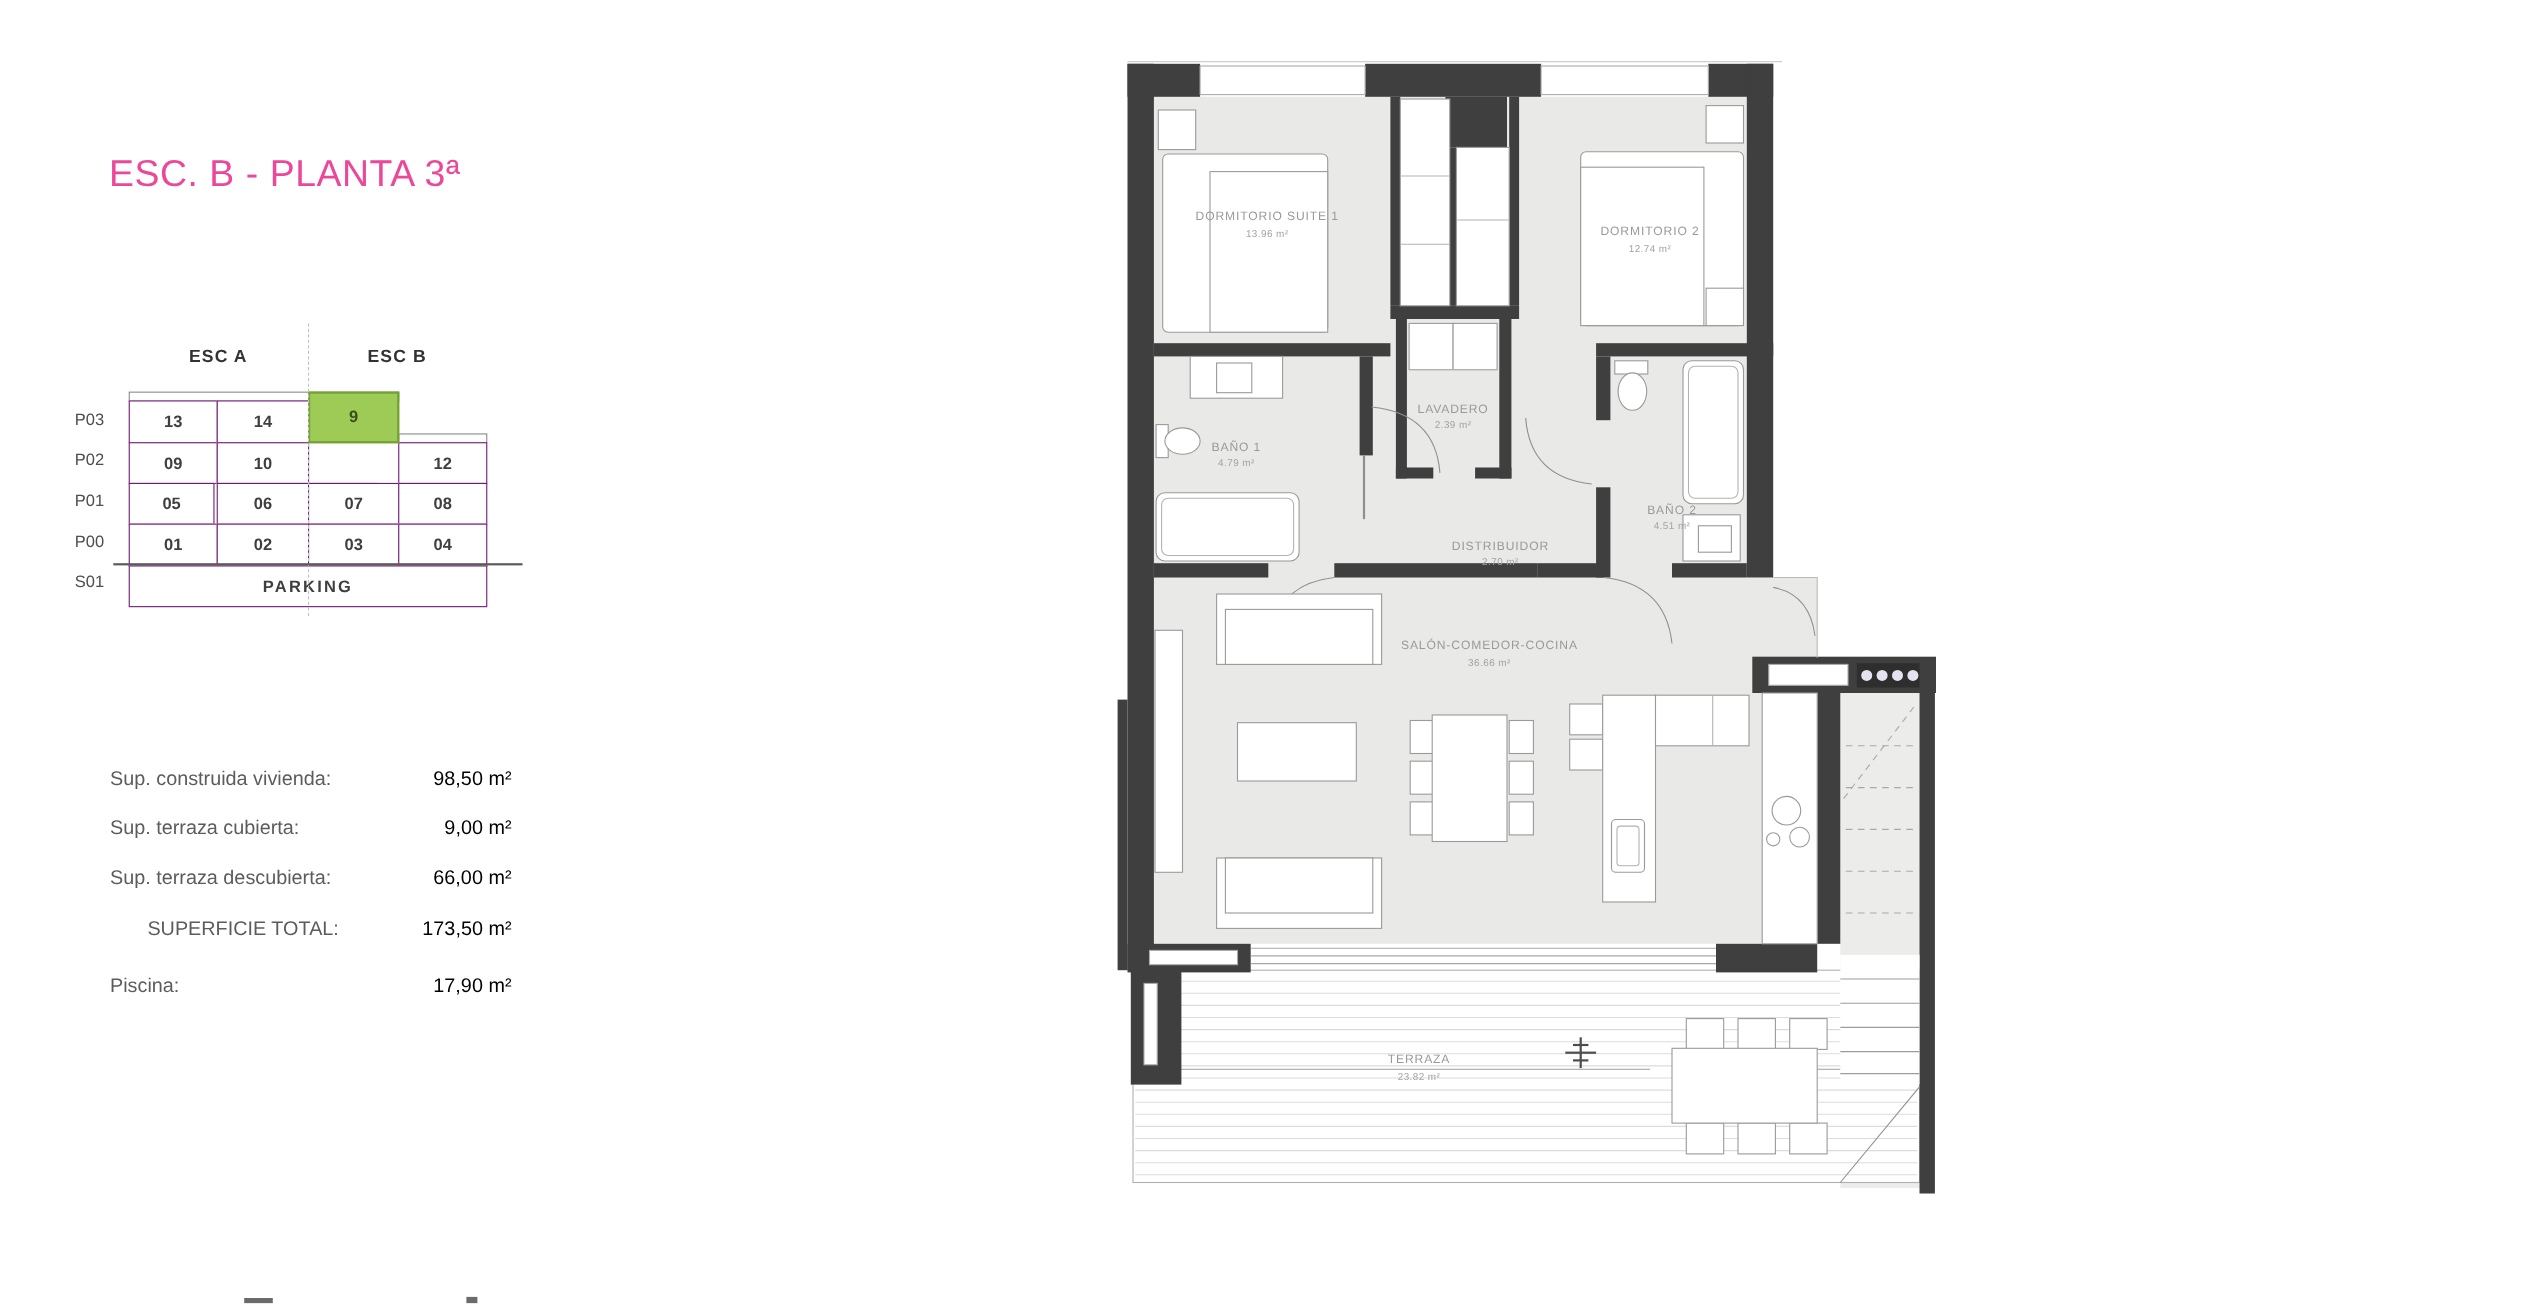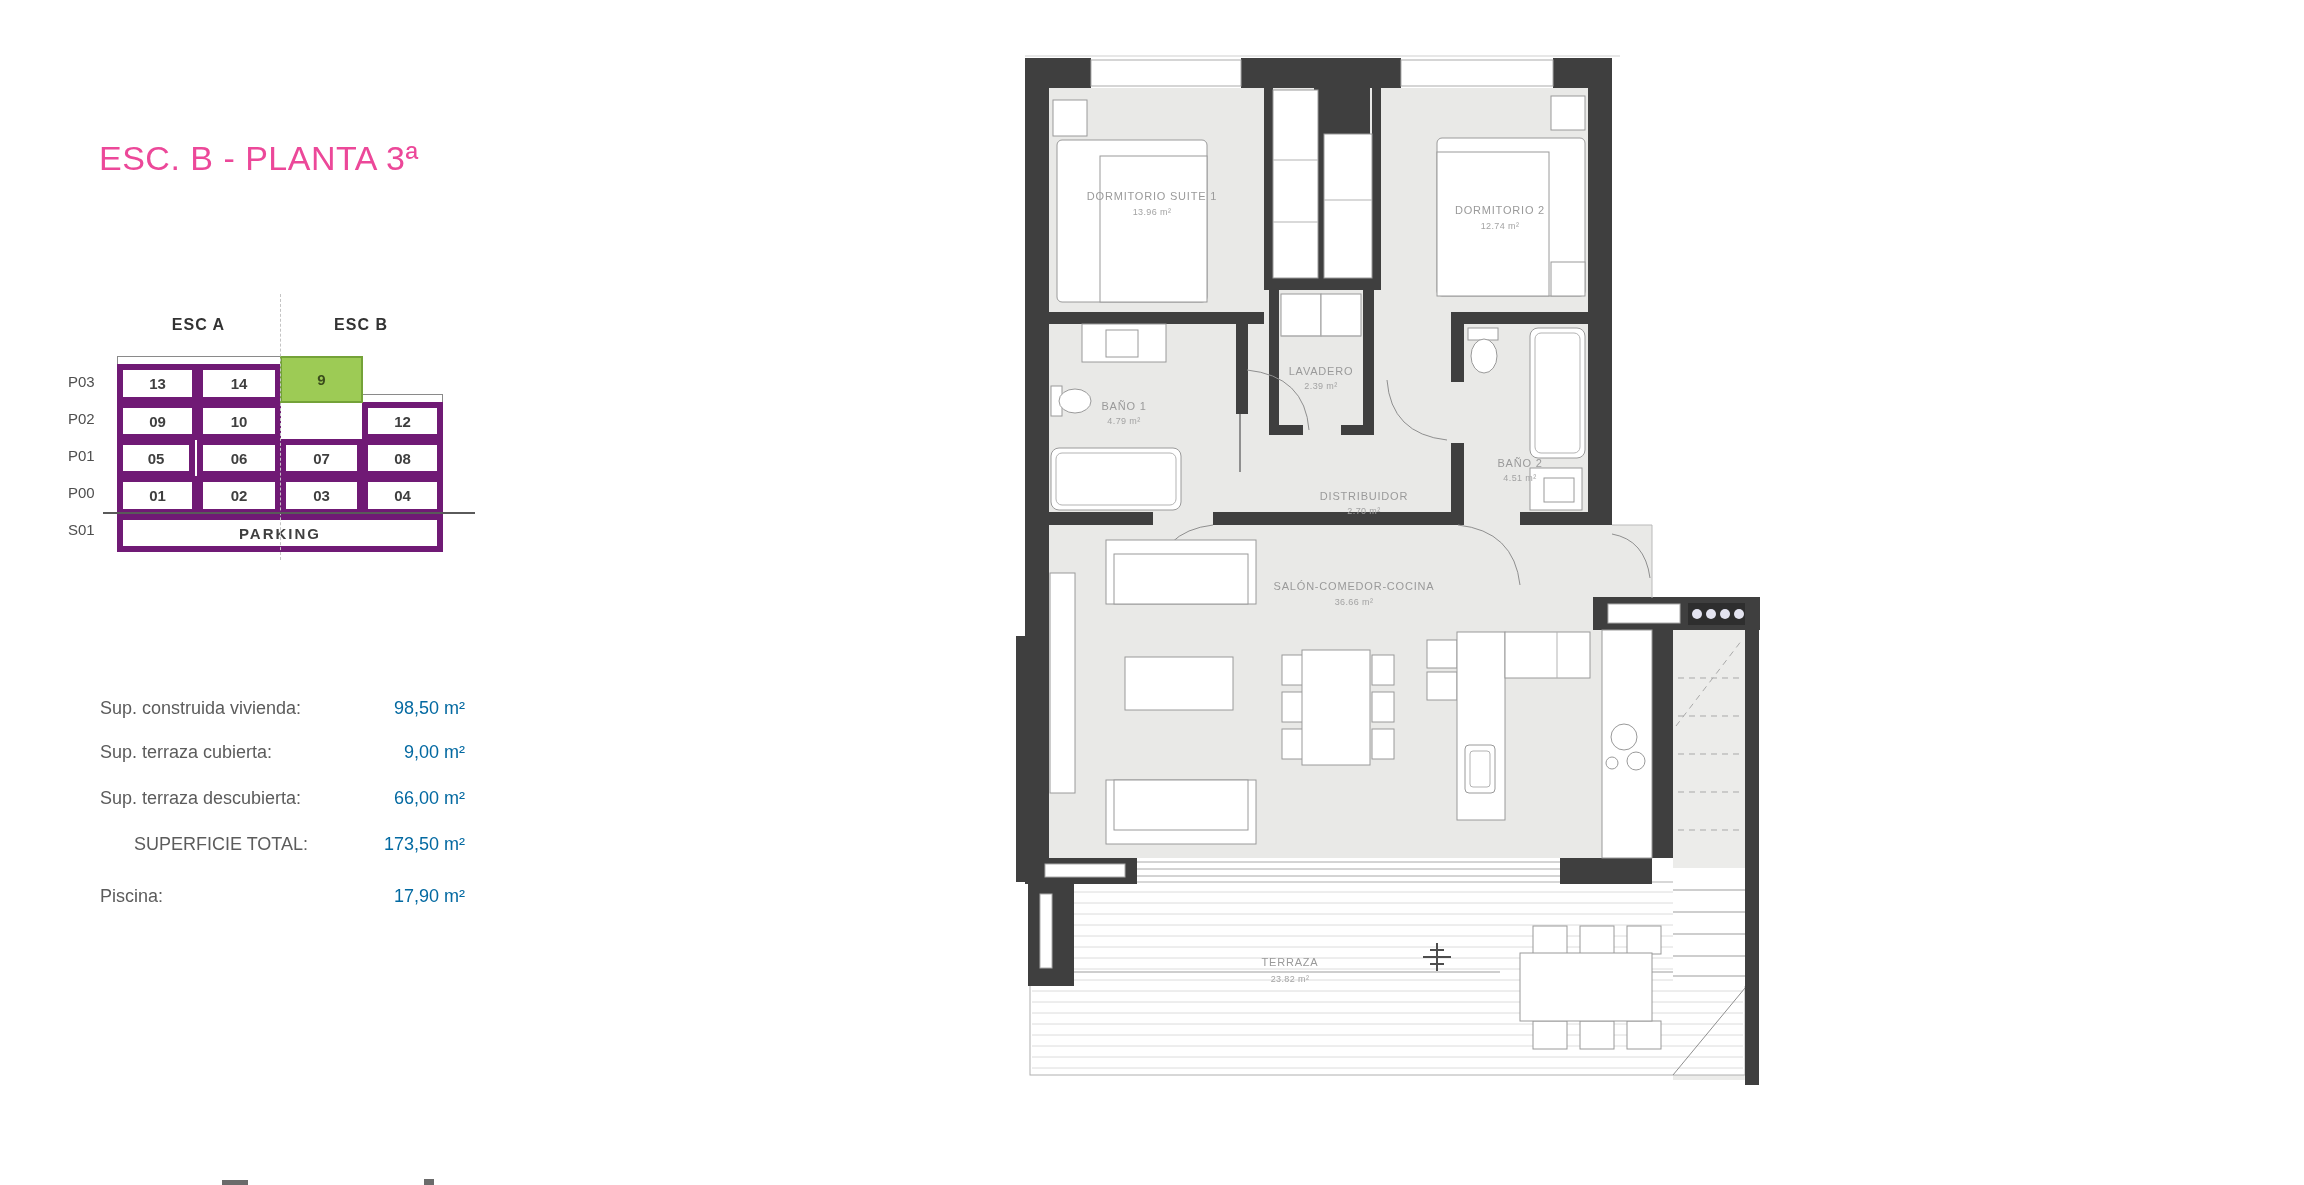--- a/index.html
+++ b/index.html
@@ -4,31 +4,31 @@
 <style>
   html,body{margin:0;padding:0;background:#ffffff;}
   #stage{position:relative;width:2304px;height:1185px;background:#ffffff;overflow:hidden;
          font-family:"Liberation Sans",sans-serif;}
   
   .title{position:absolute;left:99px;top:139px;font-size:34px;letter-spacing:.5px;
          color:#ec4899;font-weight:400;white-space:nowrap;}
   .tbl-header{position:absolute;top:315px;height:20px;display:flex;align-items:center;
               justify-content:center;font-size:16px;font-weight:700;color:#333;letter-spacing:1px;}
   .row-label{position:absolute;left:68px;width:46px;font-size:15px;color:#4f4f4f;}
-  .cell{position:absolute;box-sizing:border-box;border:6px solid #701a75;background:#fff;
+  .cell{position:absolute;box-sizing:border-box;border:1px solid #701a75;background:#fff;
         display:flex;align-items:center;justify-content:center;
         font-size:15px;font-weight:700;color:#3f3f3f;}
   .cap{position:absolute;box-sizing:border-box;border:1px solid #8a8a8a;background:#fff;}
   .cell-hl{background:#9dcb55;border:2px solid #74a238;color:#3b4d1c;z-index:2;}
   .parking{letter-spacing:2px;}
   .dash-div{position:absolute;left:280px;top:294px;height:266px;width:0;
             border-left:1px dashed #c4c4c4;z-index:3;}
   .ground{position:absolute;left:103px;top:512px;width:372px;height:2px;background:#5a5a5a;z-index:3;}
   .m-label{position:absolute;left:100px;font-size:18px;color:#5c5c5c;white-space:nowrap;}
-  .m-value{position:absolute;left:290px;width:175px;text-align:right;font-size:18px;color:#0369a1;}
+  .m-value{position:absolute;left:290px;width:175px;text-align:right;font-size:18px;color:#000000;}
   .frag{position:absolute;background:#6b6b6b;}
   
   svg{position:absolute;left:0;top:0;}
   .wall{fill:#3f3f3f;stroke:none;}
   .floor{fill:#e9e9e7;}
   .shaft{fill:#ececea;}
   .furn{fill:#ffffff;stroke:#9a9a9a;stroke-width:1;}
   .furn2{fill:none;stroke:#b3b3b3;stroke-width:1;}
   .win{fill:#ffffff;stroke:#ababab;stroke-width:1;}
   .thin{stroke:#b9b9b9;stroke-width:1;fill:none;}

